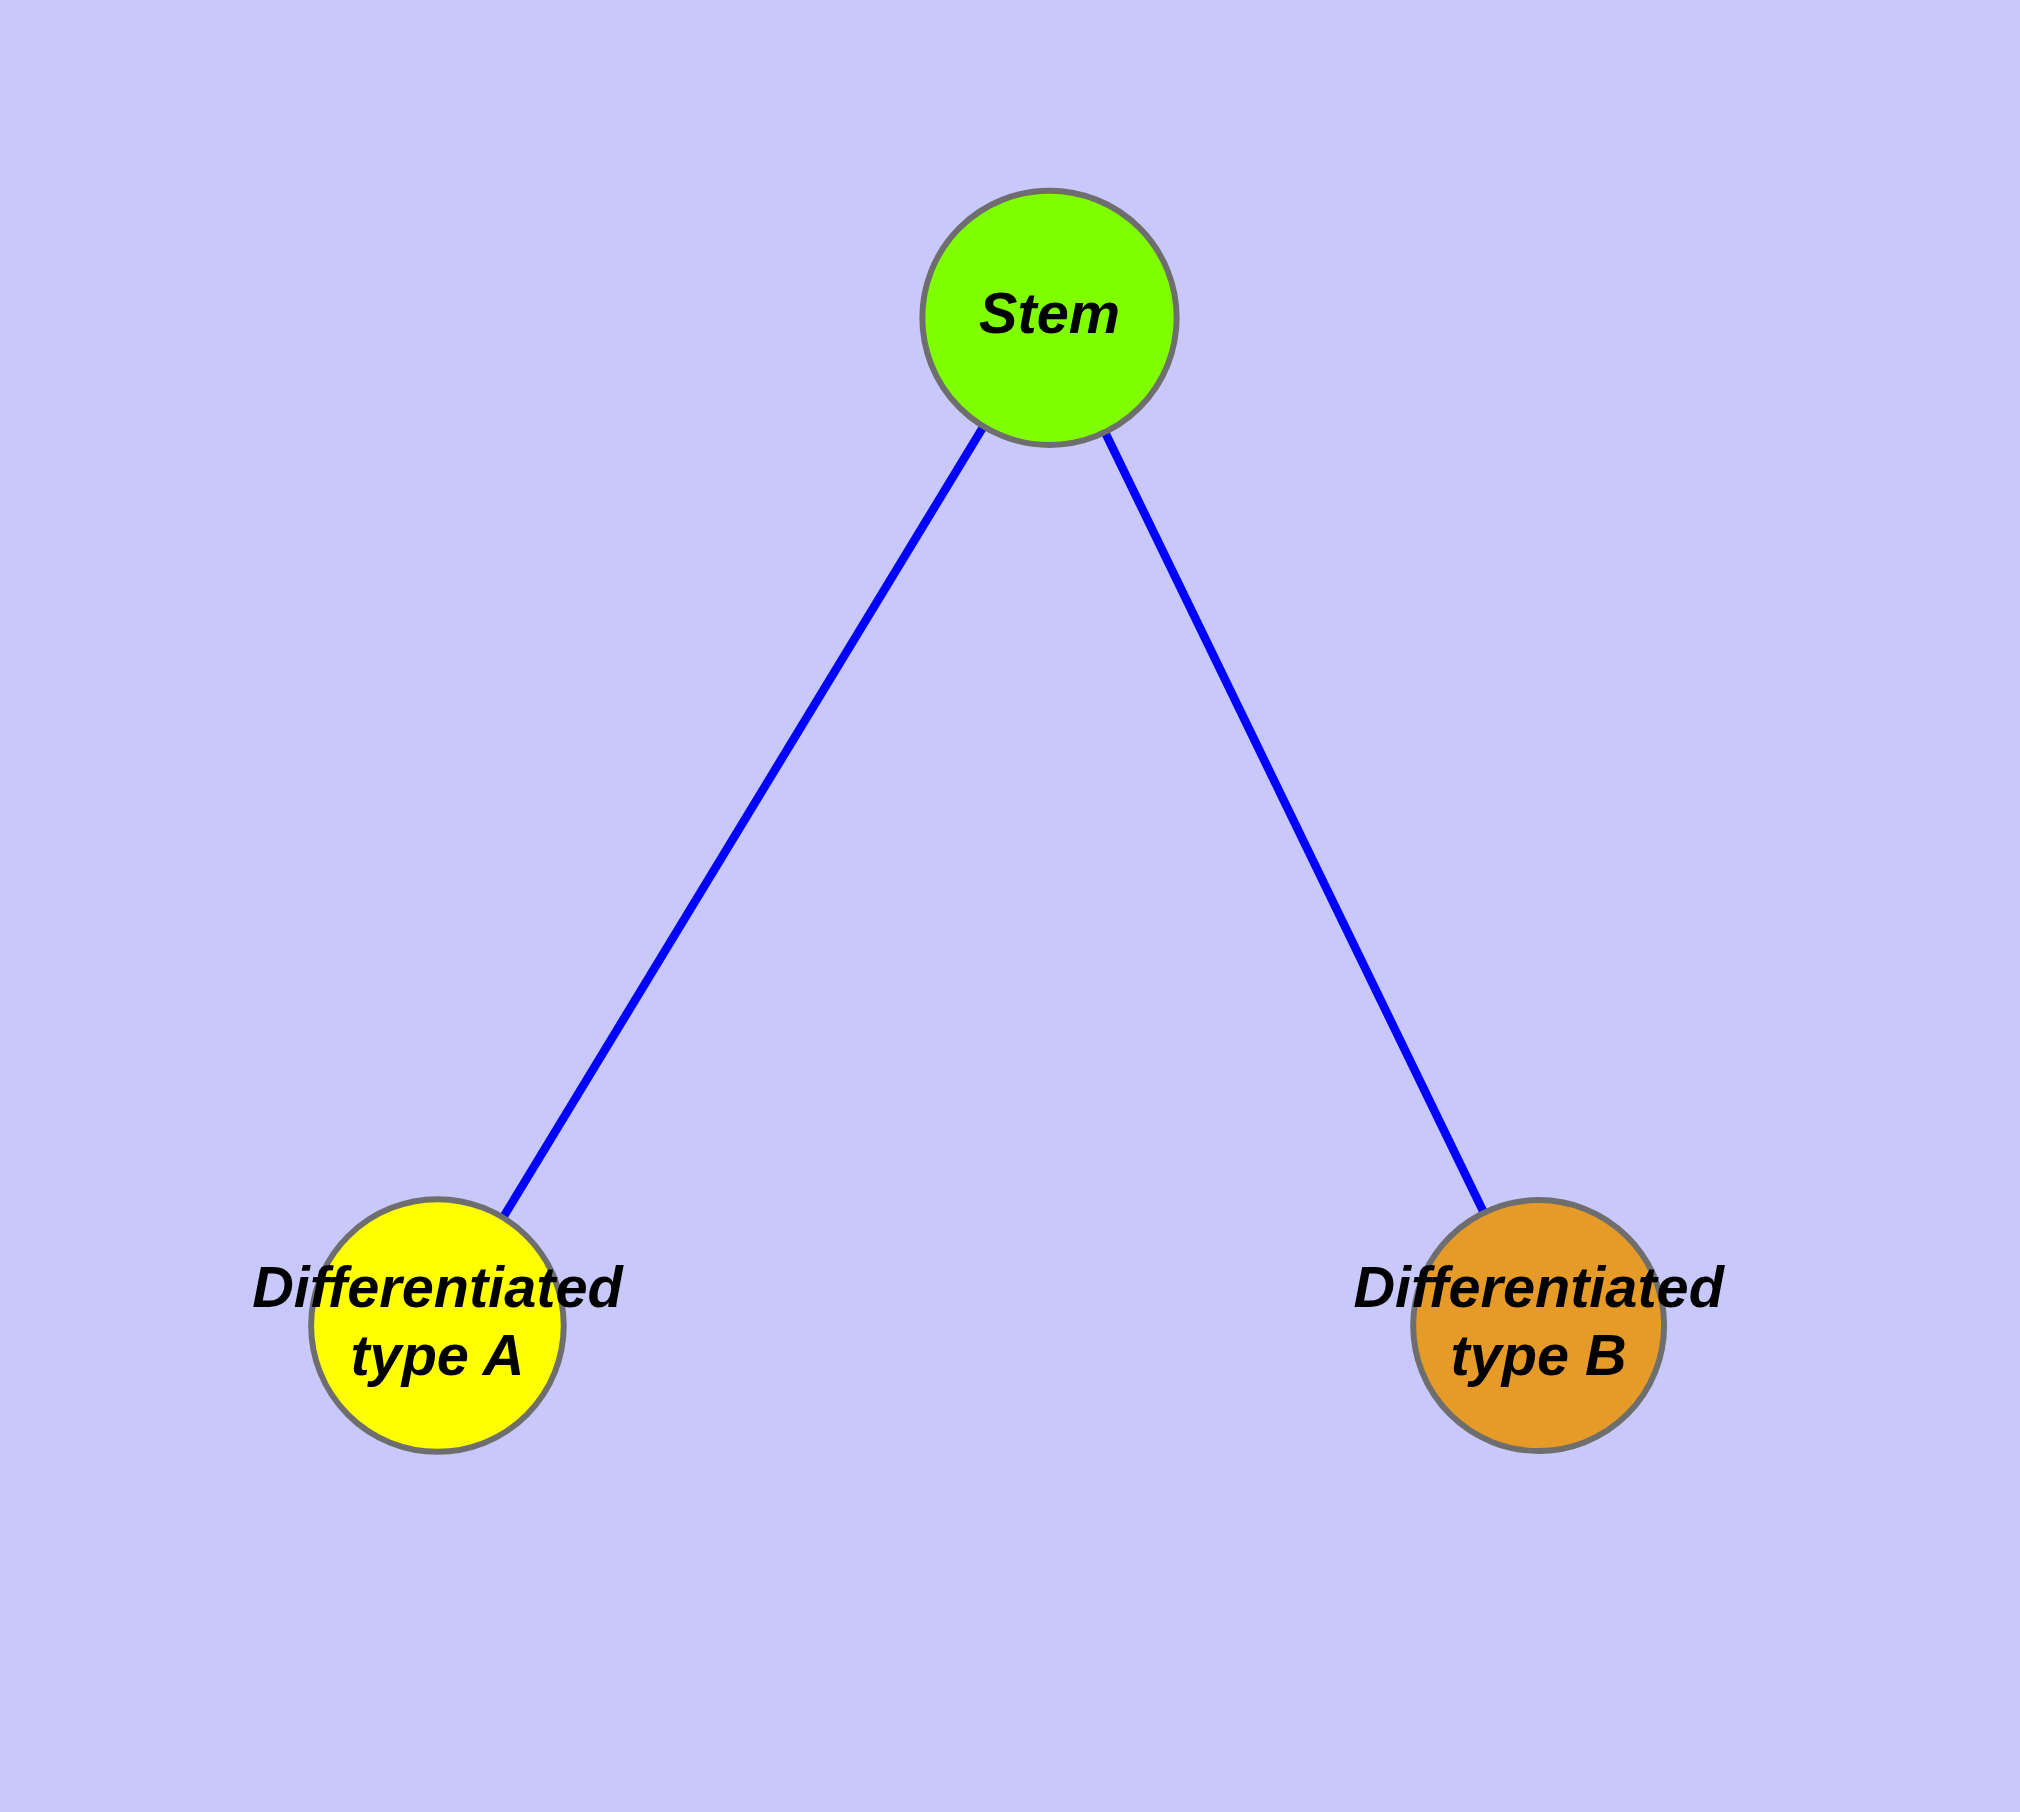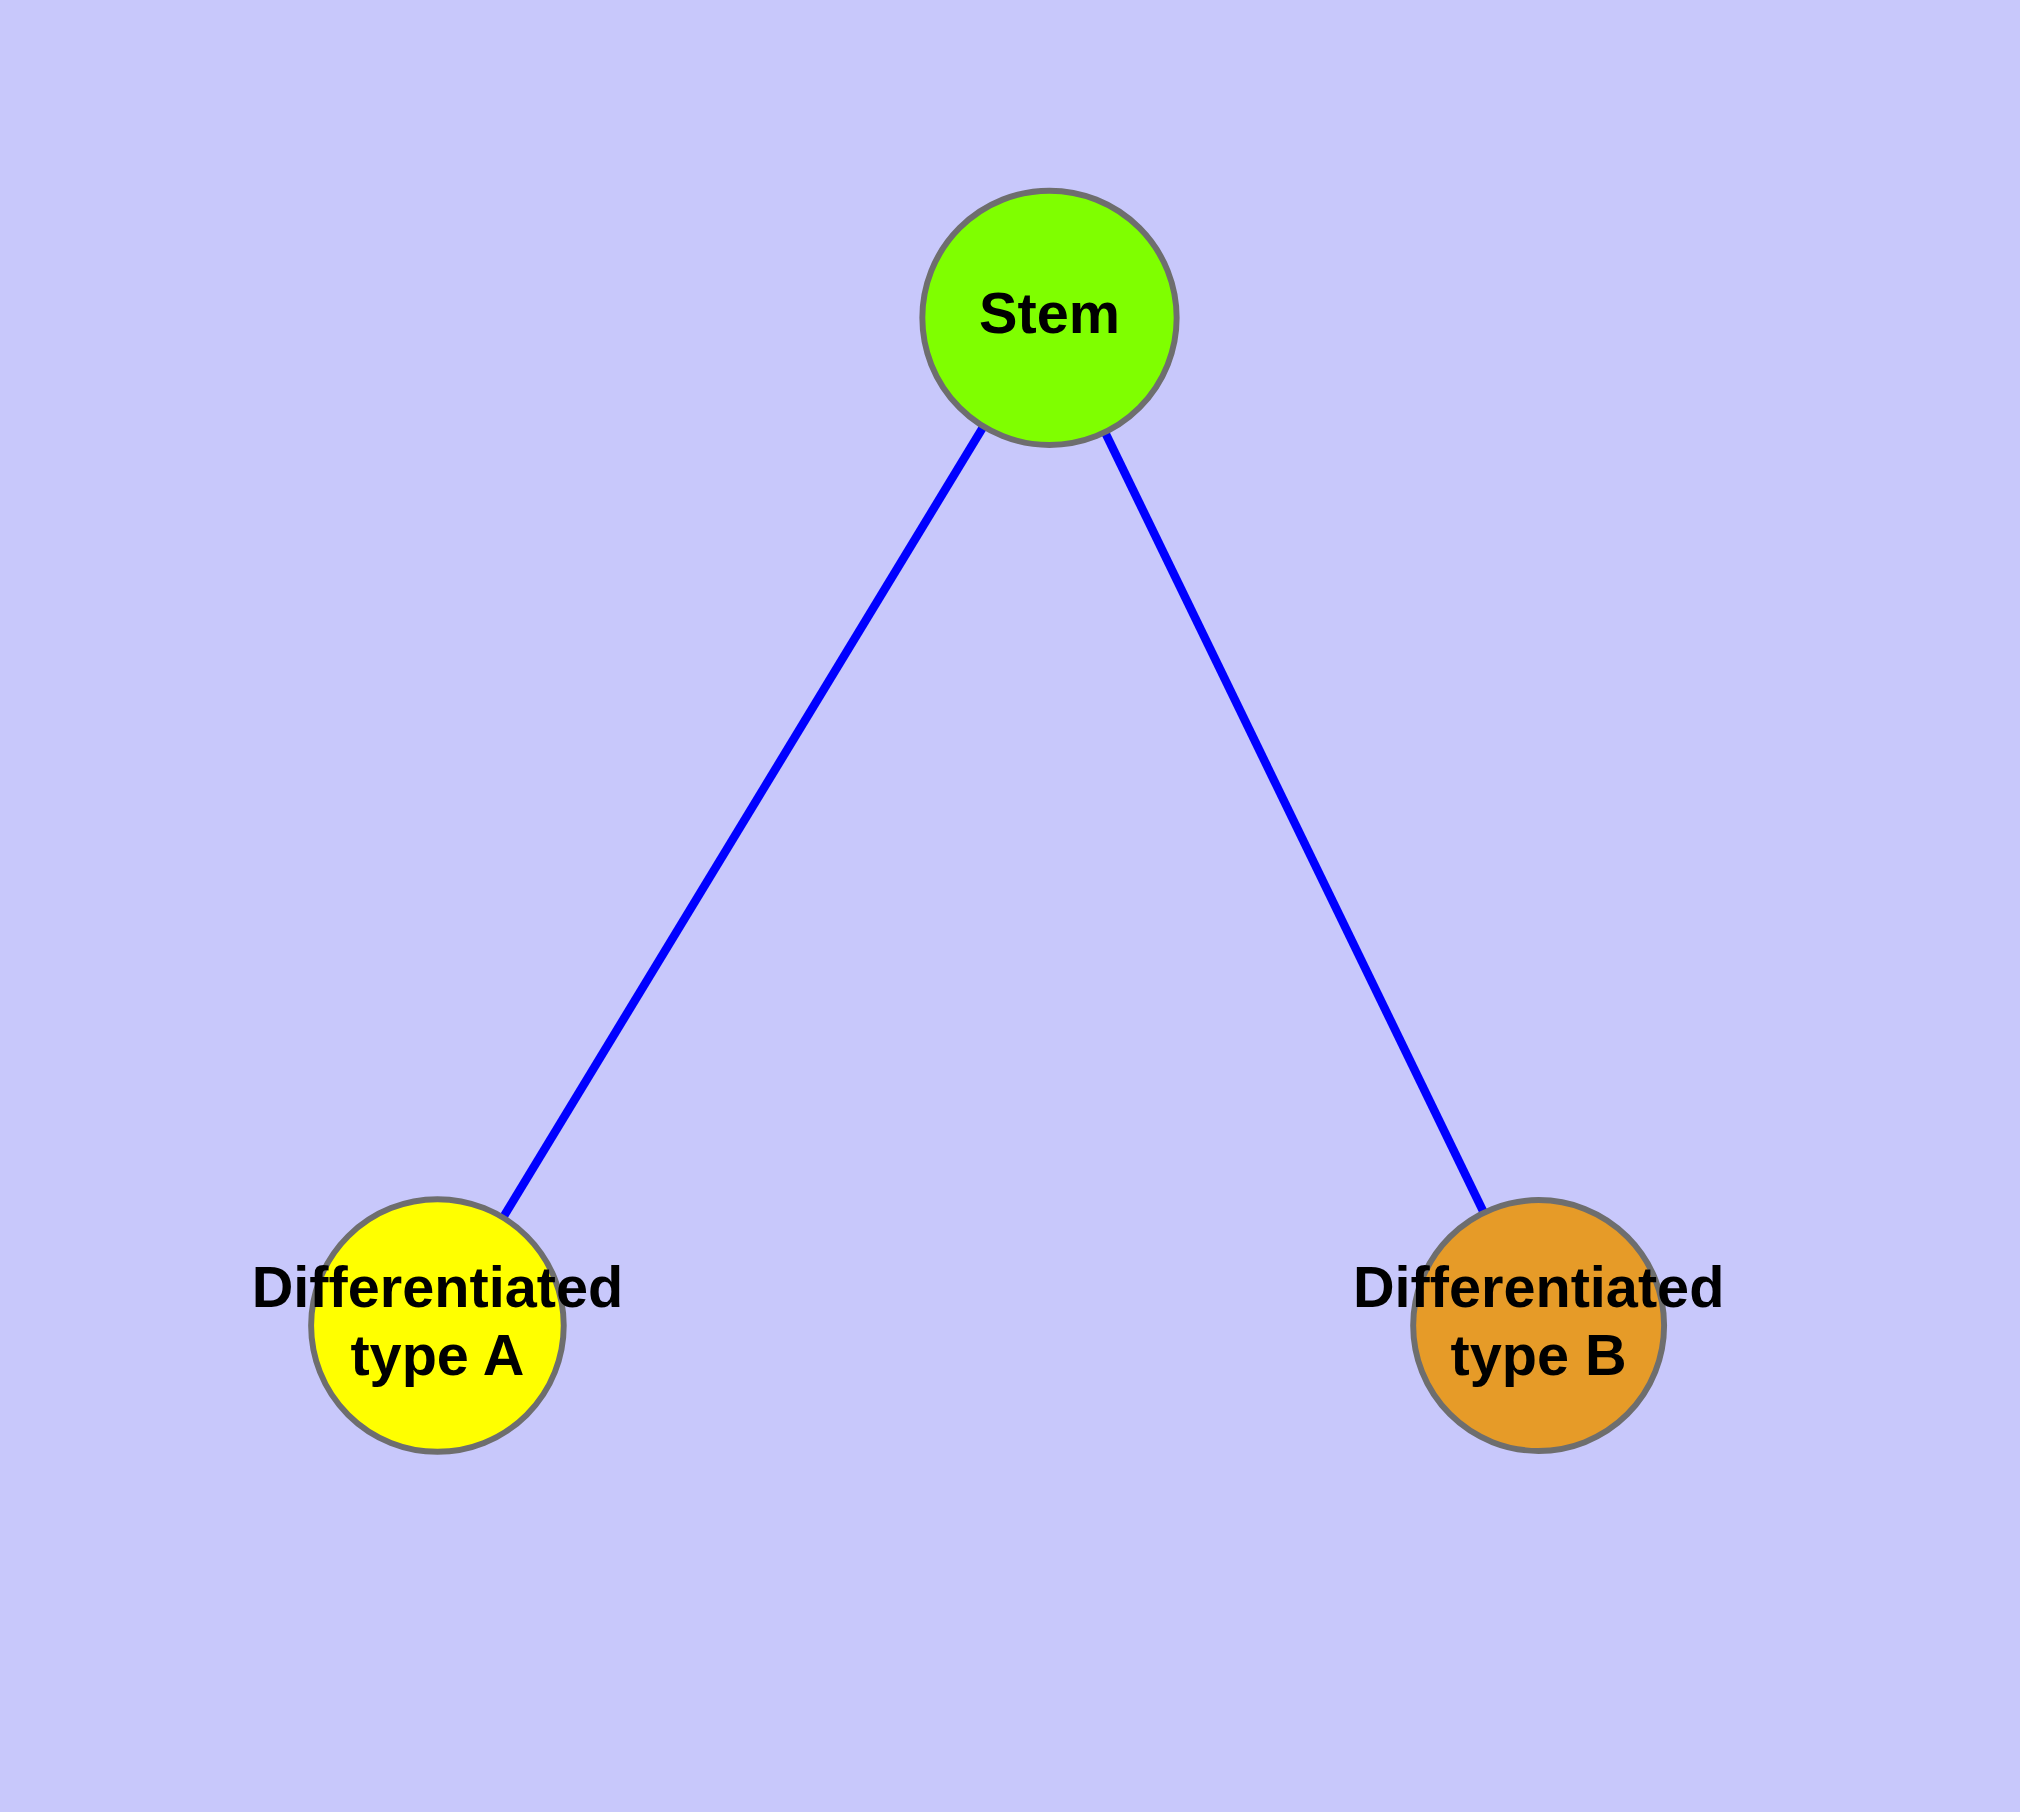--- a/index.html
+++ b/index.html
@@ -7,20 +7,21 @@
     margin: 0;
     padding: 0;
     background: #ffffff;
   }
   #canvas {
     position: relative;
     width: 2021px;
     height: 1812px;
     overflow: hidden;
     font-family: "Liberation Sans", "DejaVu Sans", sans-serif;
+    font-style: italic;
   }
   #bg-rect {
     position: absolute;
     left: 0;
     top: 0;
     width: 100%;
     height: 100%;
   }
   #graph-svg {
     position: absolute;

